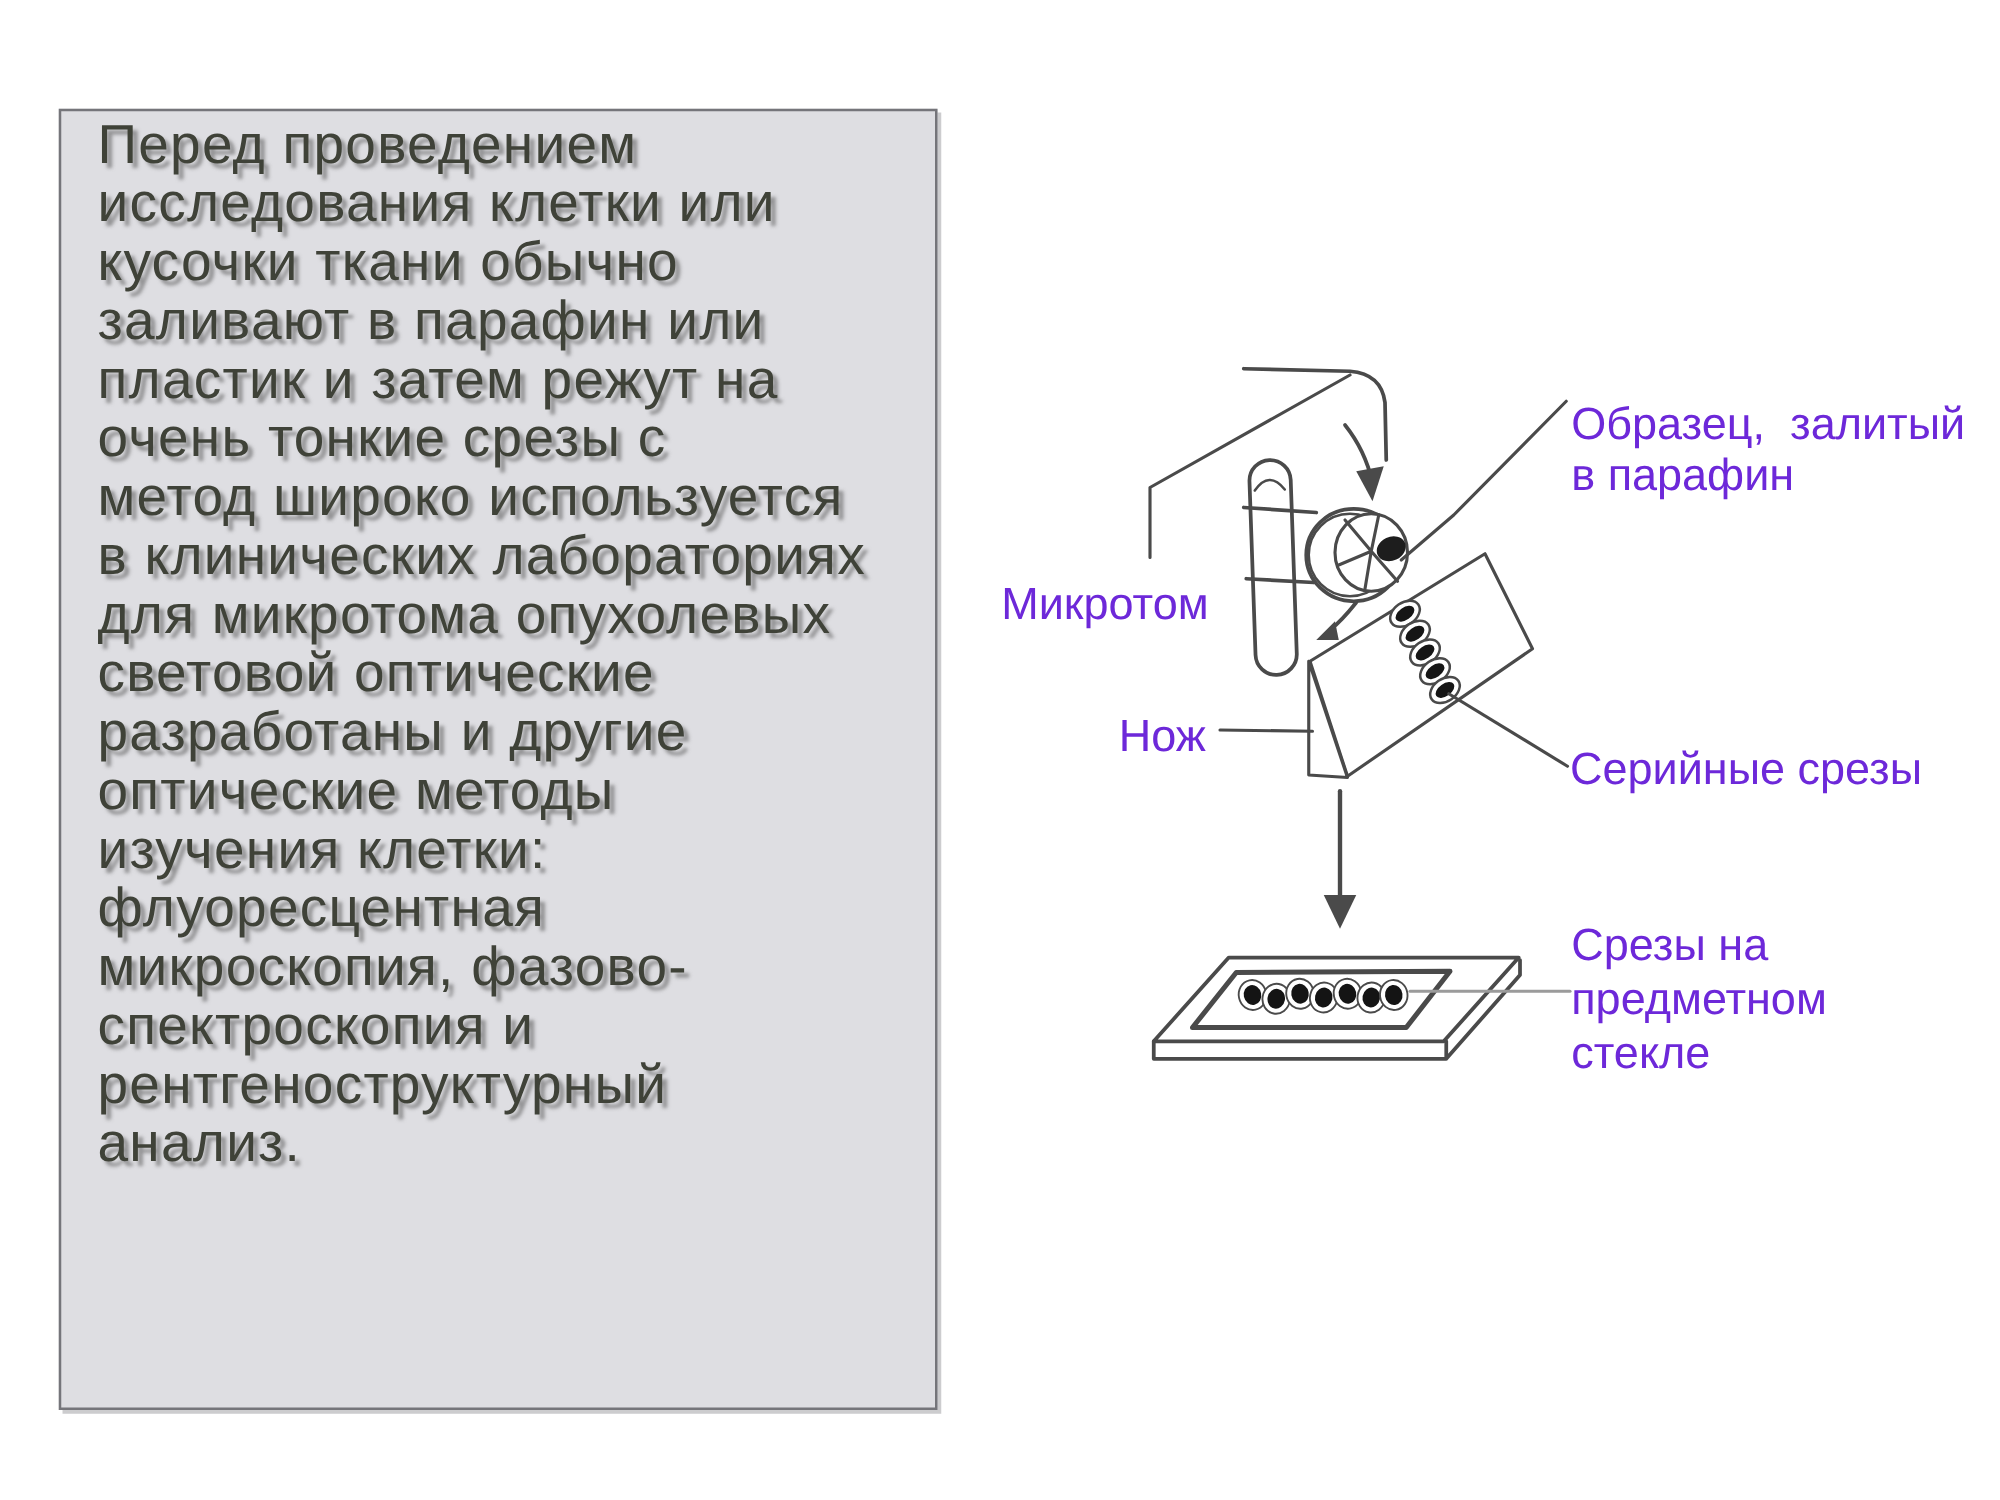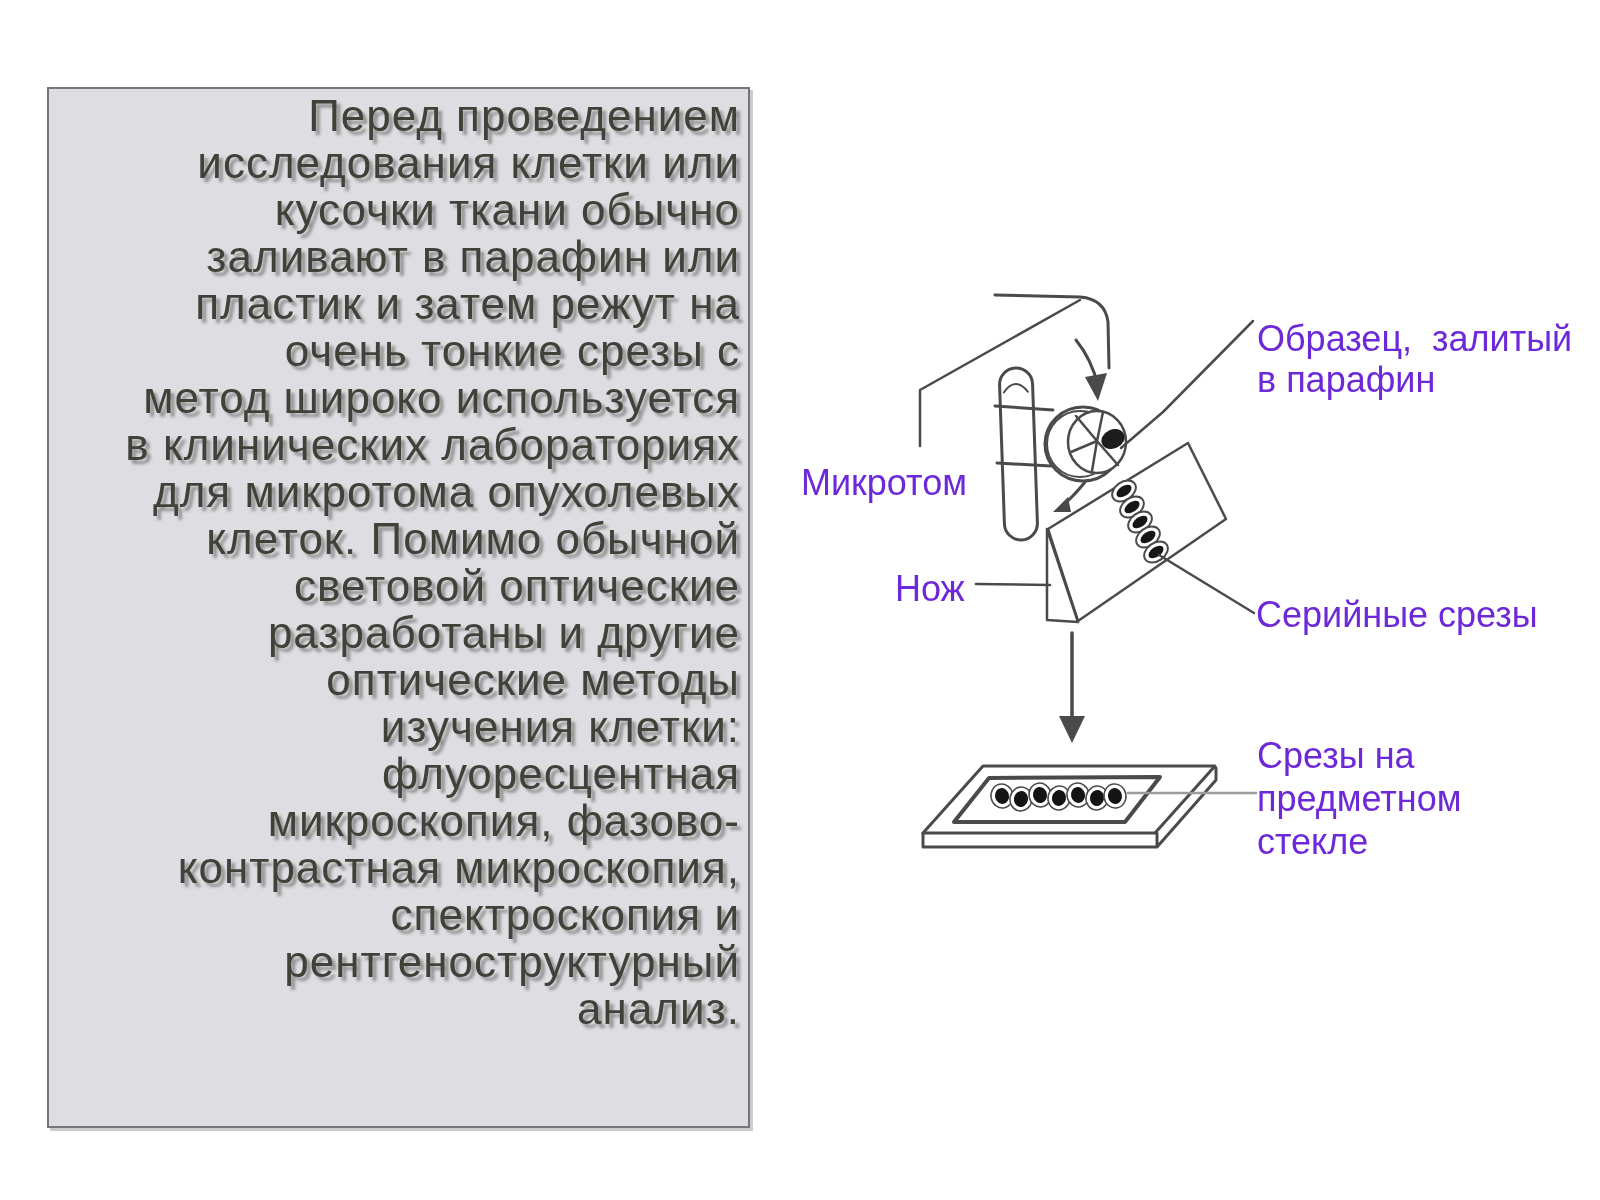--- a/index.html
+++ b/index.html
@@ -3,21 +3,21 @@
 <meta charset="utf-8">
 <style>
   html,body{margin:0;padding:0;background:#ffffff;}
   .slide{position:relative;width:1600px;height:1200px;background:#ffffff;overflow:hidden;
          font-family:"Liberation Sans", sans-serif;}
   .textbox{position:absolute;left:47px;top:87px;width:703px;height:1041px;
            box-sizing:border-box;background:#dedee2;border:2px solid #75757a;
            box-shadow:3px 3px 0 rgba(110,110,116,0.35);}
   .body-text{position:absolute;left:29px;top:3px;right:8px;
              font-size:44px;line-height:47px;letter-spacing:1px;color:#3f4238;
-             text-shadow:4px 4px 3px rgba(95,95,95,0.6);text-align:right;}
+             text-shadow:4px 4px 3px rgba(95,95,95,0.6);}
   .body-text div{white-space:nowrap;}
   .diagram-svg{position:absolute;left:0;top:0;width:1600px;height:1200px;}
   .dlabel{position:absolute;color:#6d28d9;font-size:36px;line-height:41px;white-space:pre;}
   .dlabel.microtome{left:801px;top:462px;}
   .dlabel.knife{left:895px;top:568px;}
   .dlabel.sample{left:1257px;top:318px;}
   .dlabel.serial{left:1256px;top:594px;text-align:right;}
   .dlabel.slidelab{left:1257px;top:734px;line-height:43px;}
 </style>
 </head>
@@ -29,28 +29,26 @@
     <div class="body-text">
         <div>Перед проведением</div>
         <div>исследования клетки или</div>
         <div>кусочки ткани обычно</div>
         <div>заливают в парафин или</div>
         <div>пластик и затем режут на</div>
         <div>очень тонкие срезы с</div>
         <div>метод широко используется</div>
         <div>в клинических лабораториях</div>
         <div>для микротома опухолевых</div>
-        <div>клеток. Помимо обычной</div>
         <div>световой оптические</div>
         <div>разработаны и другие</div>
         <div>оптические методы</div>
         <div>изучения клетки:</div>
         <div>флуоресцентная</div>
         <div>микроскопия, фазово-</div>
-        <div>контрастная микроскопия,</div>
         <div>спектроскопия и</div>
         <div>рентгеноструктурный</div>
         <div>анализ.</div>
       </div>
   </div>
 
   <svg class="diagram-svg" viewBox="0 0 1600 1200" xmlns="http://www.w3.org/2000/svg">
     <g stroke="#4a4a4a" stroke-width="3" fill="none" stroke-linecap="round" stroke-linejoin="round">
 
       <path d="M995,295 L1080,297 Q1105,299 1108,322 L1109,368"></path>

